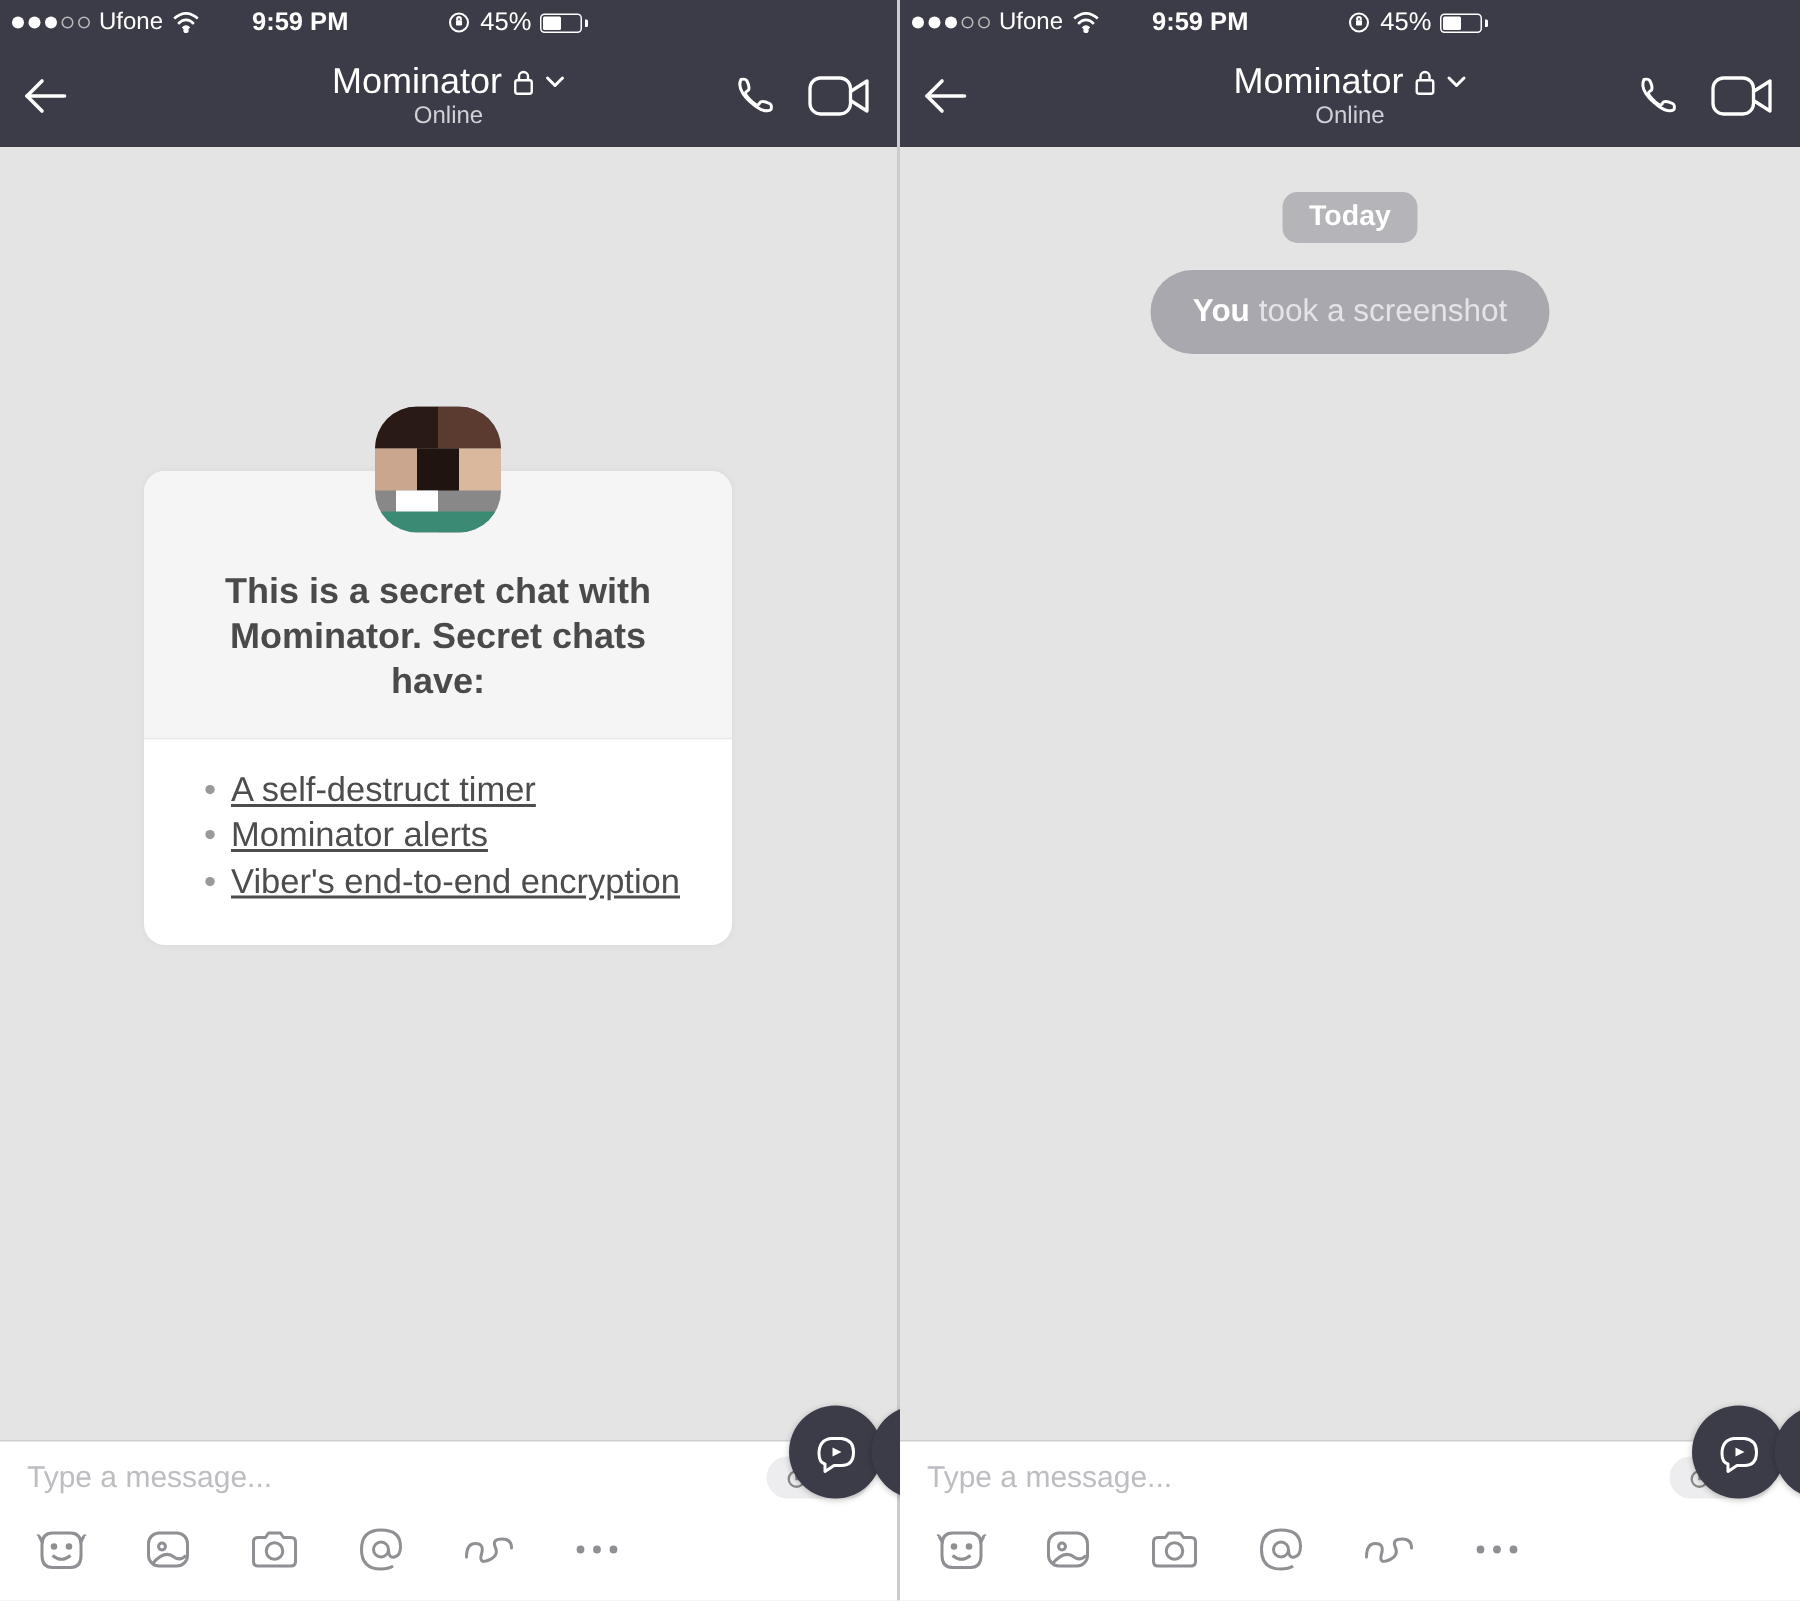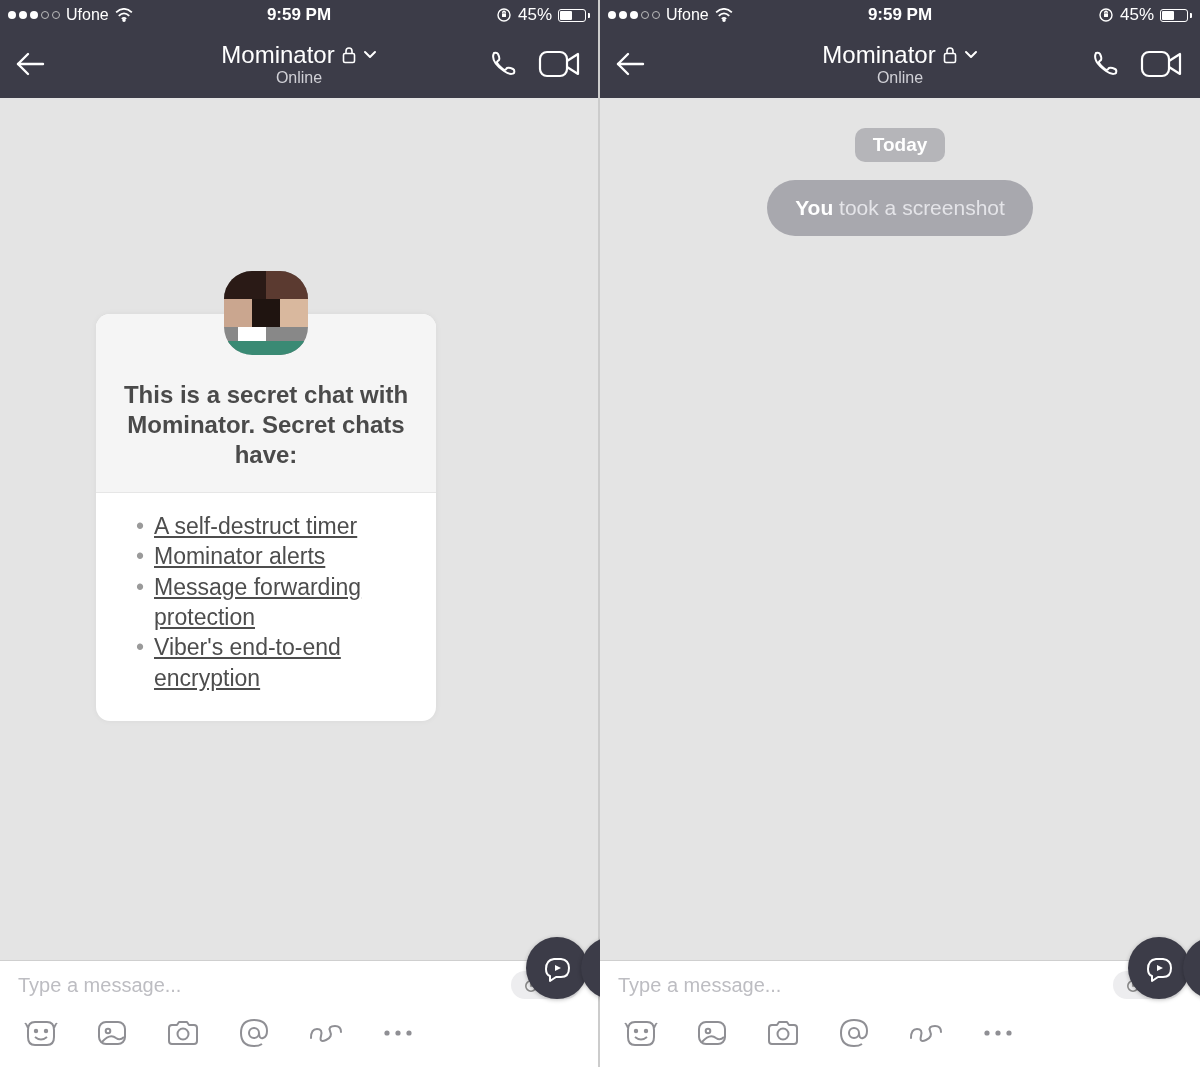--- a/index.html
+++ b/index.html
@@ -2,21 +2,21 @@
 <html><head>
 <meta charset="utf-8">
 <style>
   * { box-sizing: border-box; margin: 0; padding: 0; }
   html, body { width: 1200px; height: 1067px; overflow: hidden; font-family: -apple-system, Helvetica, Arial, sans-serif; background: #fff; }
   .screens { display: flex; width: 1200px; height: 1067px; }
   .screen { width: 600px; height: 1067px; display: flex; flex-direction: column; position: relative; background: #e4e4e4; }
   .screen.left { border-right: 2px solid #ccc; }
 
   
-  .status-bar { height: 30px; background: #3c3c48; color: #fff; display: flex; align-items: center; justify-content: space-between; padding: 0 8px; font-size: 17px; font-weight: 500; }
+  .status-bar { height: 30px; background: #3c3c48; color: #fff; display: flex; align-items: center; padding: 0 8px; font-size: 17px; font-weight: 500; }
   .status-left, .status-right { display: flex; align-items: center; gap: 6px; }
   .status-left { width: 160px; }
   .status-right { width: 160px; justify-content: flex-end; }
   .dots { display: flex; gap: 3px; align-items: center; }
   .dot { width: 8px; height: 8px; border-radius: 50%; background: #fff; }
   .dot.empty { background: transparent; border: 1px solid #bbb; }
   .carrier { font-size: 16px; }
   .wifi-icon svg, .lock-rot svg { display: block; }
   .time { font-weight: 600; }
   .battery { display: flex; align-items: center; gap: 2px; }
@@ -34,21 +34,21 @@
   .hdr-actions span { display:flex; align-items:center; }
 
   
   .chat-area { flex: 1 1 auto; position: relative; overflow: hidden; }
   
   .day-pill { display: block; margin: 30px auto 18px auto; width: fit-content; background: #b5b5b9; color: #fff; font-size: 19px; font-weight: 600; padding: 6px 18px; border-radius: 10px; text-align: center; }
   .event-pill { display: block; margin: 16px auto; width: fit-content; background: #a8a8ae; color: #e4e4e8; font-size: 21px; padding: 16px 28px; border-radius: 32px; }
   .event-pill b { color: #fff; font-weight: 700; }
 
   
-  .info-card { position: absolute; left: 96px; top: 216px; width: 340px; background: #fff; border-radius: 14px; box-shadow: 0 0 6px rgba(0,0,0,0.05); }
+  .info-card { position: absolute; left: 96px; top: 216px; width: 392px; background: #fff; border-radius: 14px; box-shadow: 0 0 6px rgba(0,0,0,0.05); }
   .avatar { position: absolute; left: 50%; transform: translateX(-50%); top: -43px; width: 84px; height: 84px; border-radius: 28px; overflow: hidden; background: #888; }
   .avatar .px { position:absolute; }
   .card-top { padding: 66px 26px 22px; background: #f5f5f5; border-radius: 14px 14px 0 0; border-bottom: 1px solid #e6e6e6; text-align: center; font-size: 24px; font-weight: 600; color: #4a4a4a; line-height: 1.25;}
   .card-list { padding: 18px 30px 28px 40px; }
   .card-list li { color: #4d4d4d; font-size: 23px; line-height: 1.32; list-style: none; position: relative; padding-left: 18px; text-decoration: underline;}
   .card-list li::before { content: "•"; position: absolute; left: 0; color: #9a9a9a; }
 
   
   .input-bar { background: #fff; border-top: 0.5px solid #cfcfcf; padding: 10px 18px 0; }
   .input-row { display: flex; align-items: center; justify-content: space-between; }
@@ -156,21 +156,20 @@
           <div class="px" style="background:#caa68f;left:0;top:28px;width:28px;height:28px"></div>
           <div class="px" style="background:#1f1410;left:28px;top:28px;width:28px;height:28px"></div>
           <div class="px" style="background:#d9b89e;left:56px;top:28px;width:28px;height:28px"></div>
           <div class="px" style="background:#fff;left:14px;top:56px;width:28px;height:28px"></div>
           <div class="px" style="background:#3a8a74;left:0;top:70px;width:84px;height:14px"></div>
         </div>
         <div class="card-top">This is a secret chat with Mominator. Secret chats have:</div>
         <ul class="card-list">
           <li>A self-destruct timer</li>
           <li>Mominator alerts</li>
-          <li>Message forwarding protection</li>
           <li>Viber's end-to-end encryption</li>
         </ul>
       </div>
     </div>
 
     <div class="input-bar">
       <div class="input-row">
         <input class="msg-input" placeholder="Type a message..." style="">
         <span class="timer-chip">
           <svg width="16" height="16" viewBox="0 0 16 16" fill="none" stroke="#888" stroke-width="1.6">

